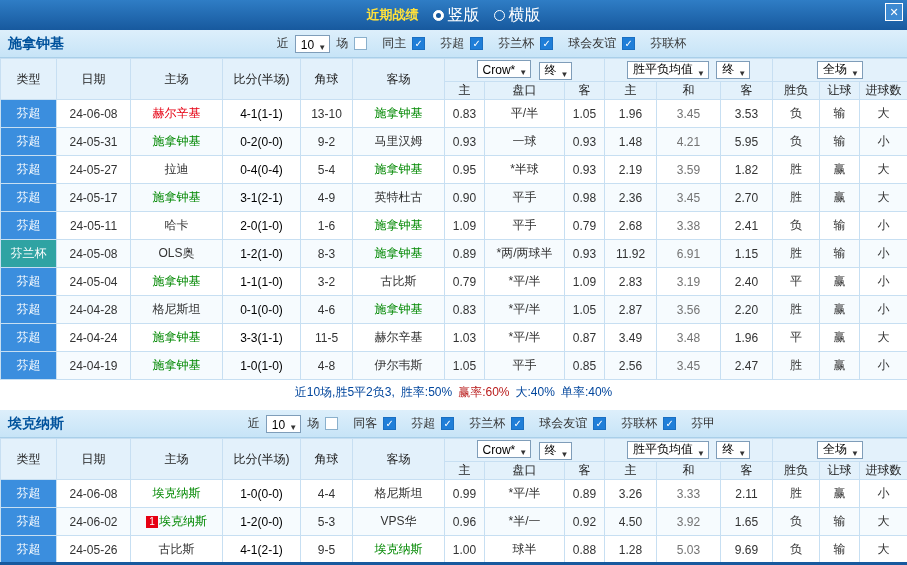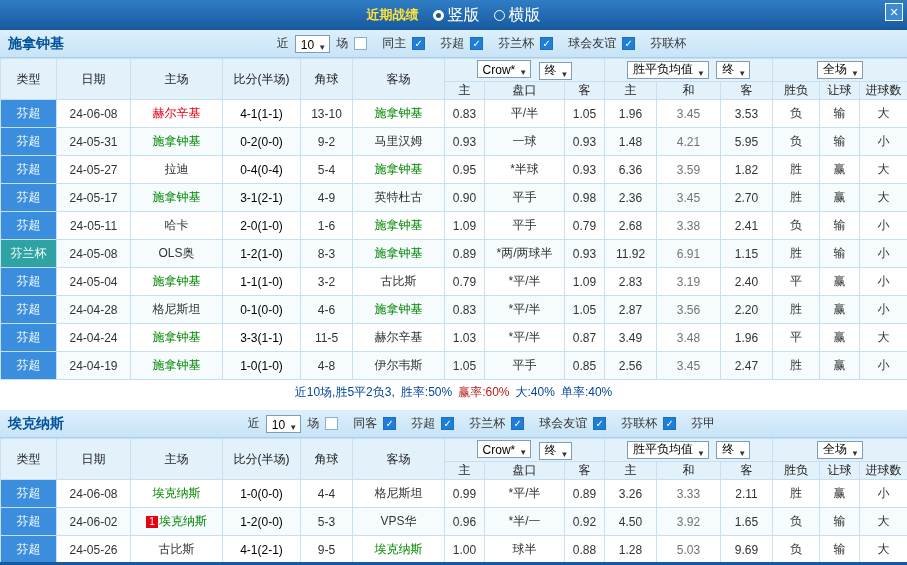--- a/index.html
+++ b/index.html
@@ -214,21 +214,21 @@
   <tr class="data-row">
     <td class="c-type super">芬超</td>
     <td class="c-date">24-05-27</td>
     <td class="c-home"><span>拉迪</span></td>
     <td class="c-score">0-4(0-4)</td>
     <td class="c-corner">5-4</td>
     <td class="c-away"><span class="t-green">施拿钟基</span></td>
     <td class="c-ah">0.95</td>
     <td class="c-line t-red">*半球</td>
     <td class="c-aa">0.93</td>
-    <td class="c-eh">6.36</td>
+    <td class="c-eh">2.19</td>
     <td class="c-ed">3.59</td>
     <td class="c-ea">1.82</td>
     <td class="c-wdl t-red">胜</td>
     <td class="c-hc t-red">赢</td>
     <td class="c-gl t-red">大</td>
   </tr>
 
   <tr class="data-row alt">
     <td class="c-type super">芬超</td>
     <td class="c-date">24-05-17</td>

